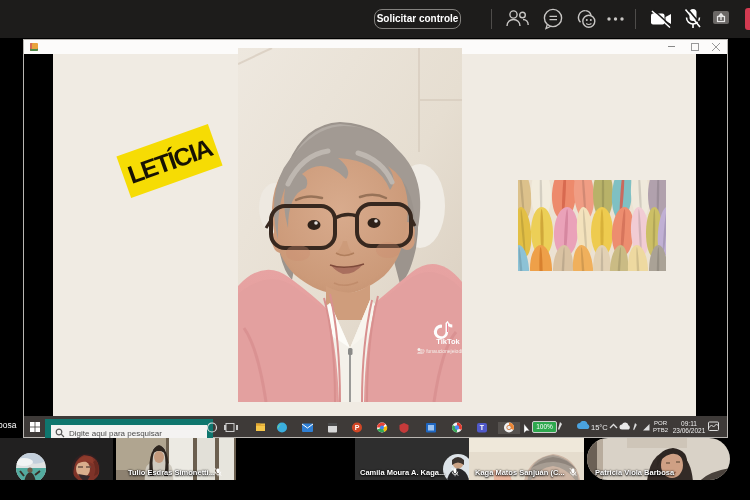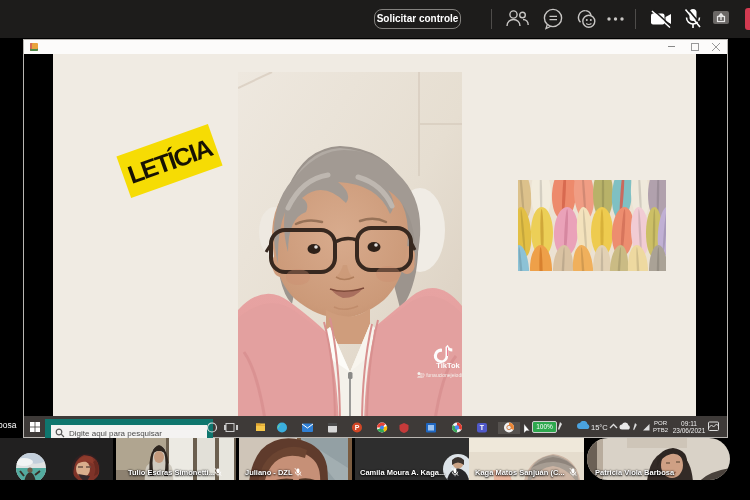--- a/index.html
+++ b/index.html
@@ -11,21 +11,21 @@
   .vdiv{top:9px;width:1px;height:20px;background:#4e4c4a;}
   
   #stage{left:0;top:38px;width:750px;height:462px;background:#000;}
   
   #win{left:24px;top:40px;width:703px;height:397px;background:#000;box-shadow:0 0 0 1px #b9b6b2;}
   #titlebar{left:0;top:0;width:703px;height:14px;background:#fcfbfa;}
   #slide{left:29px;top:14px;width:643px;height:362px;background:#f0ebe3;}
   
   #sticker{left:68px;top:85px;width:97px;height:44px;background:#f6dc04;transform:rotate(-19.5deg);color:#171204;font-weight:bold;font-size:25px;text-align:center;line-height:45px;letter-spacing:-1.5px;font-stretch:condensed;}
   
-  #vid{left:214px;top:32px;width:224px;height:354px;}
+  #vid{left:214px;top:8px;width:224px;height:354px;}
   
   #mac{left:494px;top:140px;width:148px;height:91px;}
   
   #taskbar{left:0;top:376px;width:703px;height:21px;background:#3e3a38;color:#eee;}
   #searchbox{left:21px;top:3px;width:156px;height:17px;background:#f4f3f2;border:6px solid #0f766e;color:#4a4a4a;font-size:8px;}
   
   #nametag{left:-2px;top:420px;color:#fff;font-size:8.5px;}
   
   #strip{left:0;top:438px;width:750px;height:59px;background:#000;}
   .tile{position:absolute;top:0;height:42px;overflow:hidden;background:#1a1a1a;}
@@ -429,39 +429,20 @@
       <path d="M50 14 Q54 24 52 38 L48 38 Q51 24 48 14 Z" fill="#2c241e"></path>
     </svg>
     <div class="pname" style="left:12px;">Tulio Esdras Simonetti...</div>
     <svg class="micoff" style="left:98px" viewBox="0 0 10 11" fill="#fff">
         <rect x="3.2" y="0.5" width="3.6" height="6" rx="1.8"></rect>
         <path d="M1.5 4.5 a3.5 3.5 0 0 0 7 0" fill="none" stroke="#fff" stroke-width="1"></path>
         <rect x="4.6" y="8" width="0.9" height="2.2"></rect>
         <path d="M1 0 L9 9.5" stroke="#fff" stroke-width="1"></path>
       </svg>
   </div>
-  <div class="tile" style="left:239px;width:113px;">
-    <svg width="113" height="59">
-      <rect width="113" height="59" fill="#cfc5b8"></rect>
-      <rect x="58" y="0" width="55" height="46" fill="#7b5c40"></rect>
-      <rect x="62" y="0" width="47" height="42" fill="#93a0a4"></rect>
-      <path d="M62 0 L109 30 V42 H96 Z" fill="#a8b4b6" opacity="0.7"></path>
-      <path d="M10 59 Q8 30 22 12 Q38 -4 62 2 Q84 8 88 28 Q90 45 88 59 Z" fill="#5f3b2c"></path>
-      <path d="M22 59 Q20 34 32 22 Q48 10 66 16 Q80 22 81 38 L82 59 Z" fill="#c69077"></path>
-      <path d="M20 59 Q16 30 34 16 Q52 4 68 12 L66 20 Q48 14 36 24 Q24 36 24 59 Z" fill="#6b4431"></path>
-      <path d="M30 46 Q40 40 54 42 M60 42 Q70 40 78 44" stroke="#4a3222" stroke-width="2" fill="none"></path>
-    </svg>
-    <div class="pname" style="left:6px;">Juliano - DZL</div>
-    <svg class="micoff" style="left:55px" viewBox="0 0 10 11" fill="#fff">
-        <rect x="3.2" y="0.5" width="3.6" height="6" rx="1.8"></rect>
-        <path d="M1.5 4.5 a3.5 3.5 0 0 0 7 0" fill="none" stroke="#fff" stroke-width="1"></path>
-        <rect x="4.6" y="8" width="0.9" height="2.2"></rect>
-        <path d="M1 0 L9 9.5" stroke="#fff" stroke-width="1"></path>
-      </svg>
-  </div>
   <div class="tile" style="left:355px;width:111px;background:#2e2e2e;padding-left:29px;">
     <svg width="111" height="59">
         <defs>
           <clipPath id="c3">
             <circle cx="74" cy="31" r="15"></circle>
           </clipPath>
         </defs>
       <g clip-path="url(#c3)">
           <rect x="59" y="16" width="30" height="30" fill="#dde3e8"></rect>
           <path d="M62 46 Q64 32 74 30 Q84 32 86 46 Z" fill="#26262a"></path>

